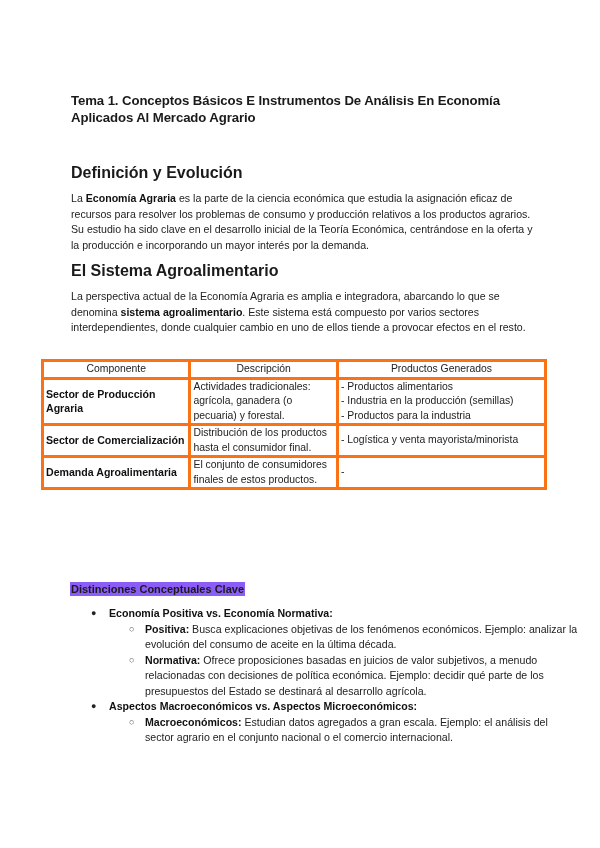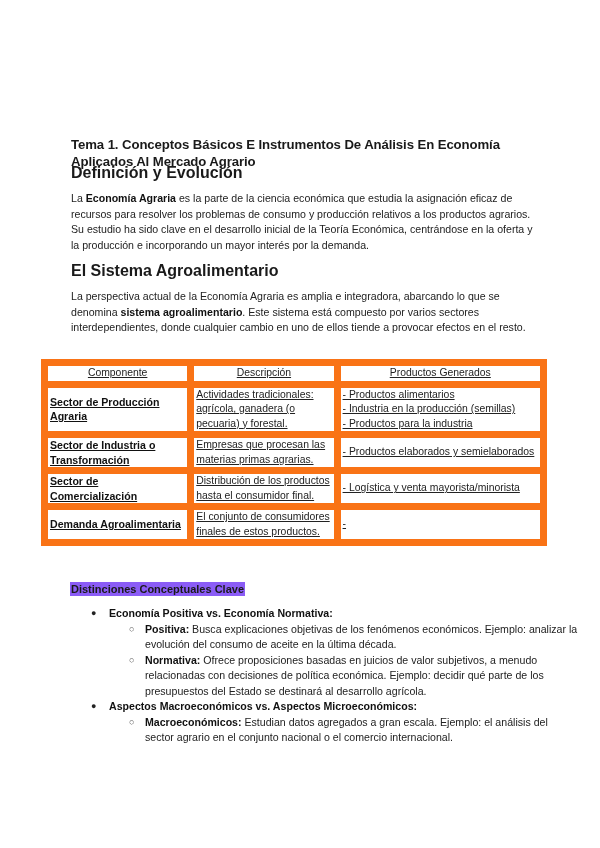--- a/index.html
+++ b/index.html
@@ -3,38 +3,38 @@
 <meta charset="utf-8">
 <style>
   html, body { margin: 0; padding: 0; background: #ffffff; }
   body {
     width: 600px; height: 848px; position: relative; overflow: hidden;
     font-family: "Liberation Sans", sans-serif; color: #1a1a1a;
   }
   .page { position: absolute; left: 0; top: 0; width: 600px; height: 848px; }
   .title {
     position: absolute; left: 71px; top: 92px; width: 470px;
-    font-size: 13.2px; font-weight: bold; line-height: 17px; letter-spacing: -0.1px; margin-top: 44px;
+    font-size: 13.2px; font-weight: bold; line-height: 17px; letter-spacing: -0.1px;
   }
   .h2 {
     position: absolute; left: 71px; top: 138px;
     font-size: 11.2px; font-weight: bold; line-height: 14px;
   }
   .h3 { position: absolute; left: 71px; font-size: 16px; font-weight: bold; line-height: 14px; }
   .para {
     position: absolute; left: 71px; width: 470px;
     font-size: 10.6px; line-height: 15.5px; color: #222;
   }
   .para b { color: #111; }
   table.components {
     position: absolute; left: 41px; top: 359px; width: 506px;
     border-collapse: collapse; font-size: 10.4px; line-height: 14.5px; color: #222;
   }
   table.components th, table.components td {
-    border: 7px solid #f97316; vertical-align: middle; padding: 0 2px; text-decoration: underline;
+    border: 3px solid #f97316; vertical-align: middle; padding: 0 2px;
   }
   table.components th { font-weight: normal; height: 14px; }
   table.components td.comp { font-weight: bold; color: #111; font-size: 10.6px; }
   .col1 { width: 146px; } .col2 { width: 146px; } .col3 { width: 206px; }
   .highlight {
     position: absolute; left: 70px; top: 582px;
     background: #ffff33; font-size: 11px; font-weight: bold; line-height: 14px; padding: 0 1px;
   }
   ul.lvl1 {
     position: absolute; left: 71px; top: 606px; width: 470px;
@@ -82,27 +82,20 @@
       <tr style="height:45px;">
         <td class="comp">Sector de Producción Agraria</td>
         <td>Actividades tradicionales: agrícola, ganadera (o pecuaria) y forestal.</td>
         <td>
           <div>- Productos alimentarios</div>
           <div>- Industria en la producción (semillas)</div>
           <div>- Productos para la industria</div>
         </td>
       </tr>
       <tr style="height:30px;">
-        <td class="comp">Sector de Industria o Transformación</td>
-        <td>Empresas que procesan las materias primas agrarias.</td>
-        <td>
-          <div>- Productos elaborados y semielaborados</div>
-        </td>
-      </tr>
-      <tr style="height:30px;">
         <td class="comp">Sector de Comercialización</td>
         <td>Distribución de los productos hasta el consumidor final.</td>
         <td>
           <div>- Logística y venta mayorista/minorista</div>
         </td>
       </tr>
       <tr style="height:30px;">
         <td class="comp">Demanda Agroalimentaria</td>
         <td>El conjunto de consumidores finales de estos productos.</td>
         <td>

